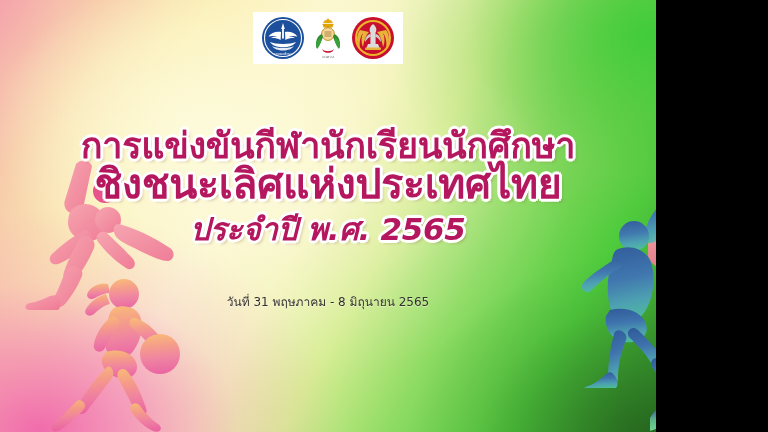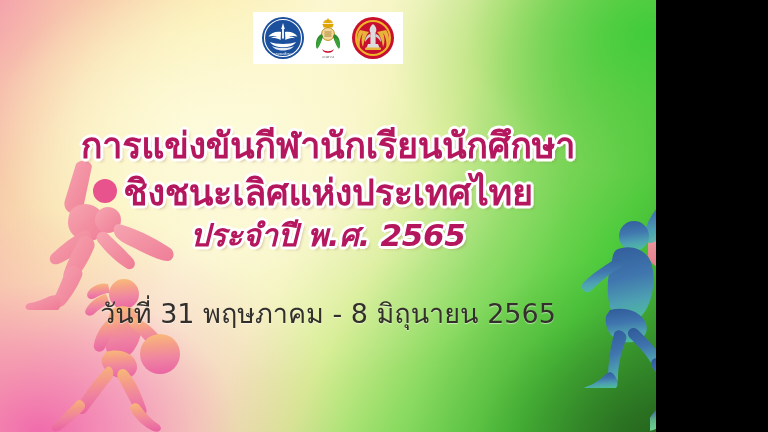--- a/index.html
+++ b/index.html
@@ -114,29 +114,29 @@
     line-height:1;
     letter-spacing:-0.3px;
     text-shadow:
        2px 0 0 #fff,  -2px 0 0 #fff,  0 2px 0 #fff,  0 -2px 0 #fff,
        2px 2px 0 #fff, -2px -2px 0 #fff, 2px -2px 0 #fff, -2px 2px 0 #fff,
        3px 0 0 #fff, -3px 0 0 #fff, 0 3px 0 #fff, 0 -3px 0 #fff,
        3px 3px 3px rgba(120,70,40,0.30);
     white-space:nowrap;
   }
   #headline-line1 { font-size:36px; }
-  #headline-line2 { font-size:36px; margin-top:11px; }
+  #headline-line2 { font-size:41px; margin-top:0; }
   #headline-line3 { font-size:31px; margin-top:9px;font-style:italic; }
 
   #date-line {
     position:absolute; left:0; right:0; top:292px;
     text-align:center;
     z-index:6;
     font-family:"DejaVu Sans", sans-serif;
-    font-size:27px;
+    font-size:12px;
     color:#33302c;
     white-space:nowrap;
     text-shadow:0 1px 1px rgba(255,255,255,0.55);
   }
 </style>
 </head>
 <body>
 
 <div id="poster">
 

